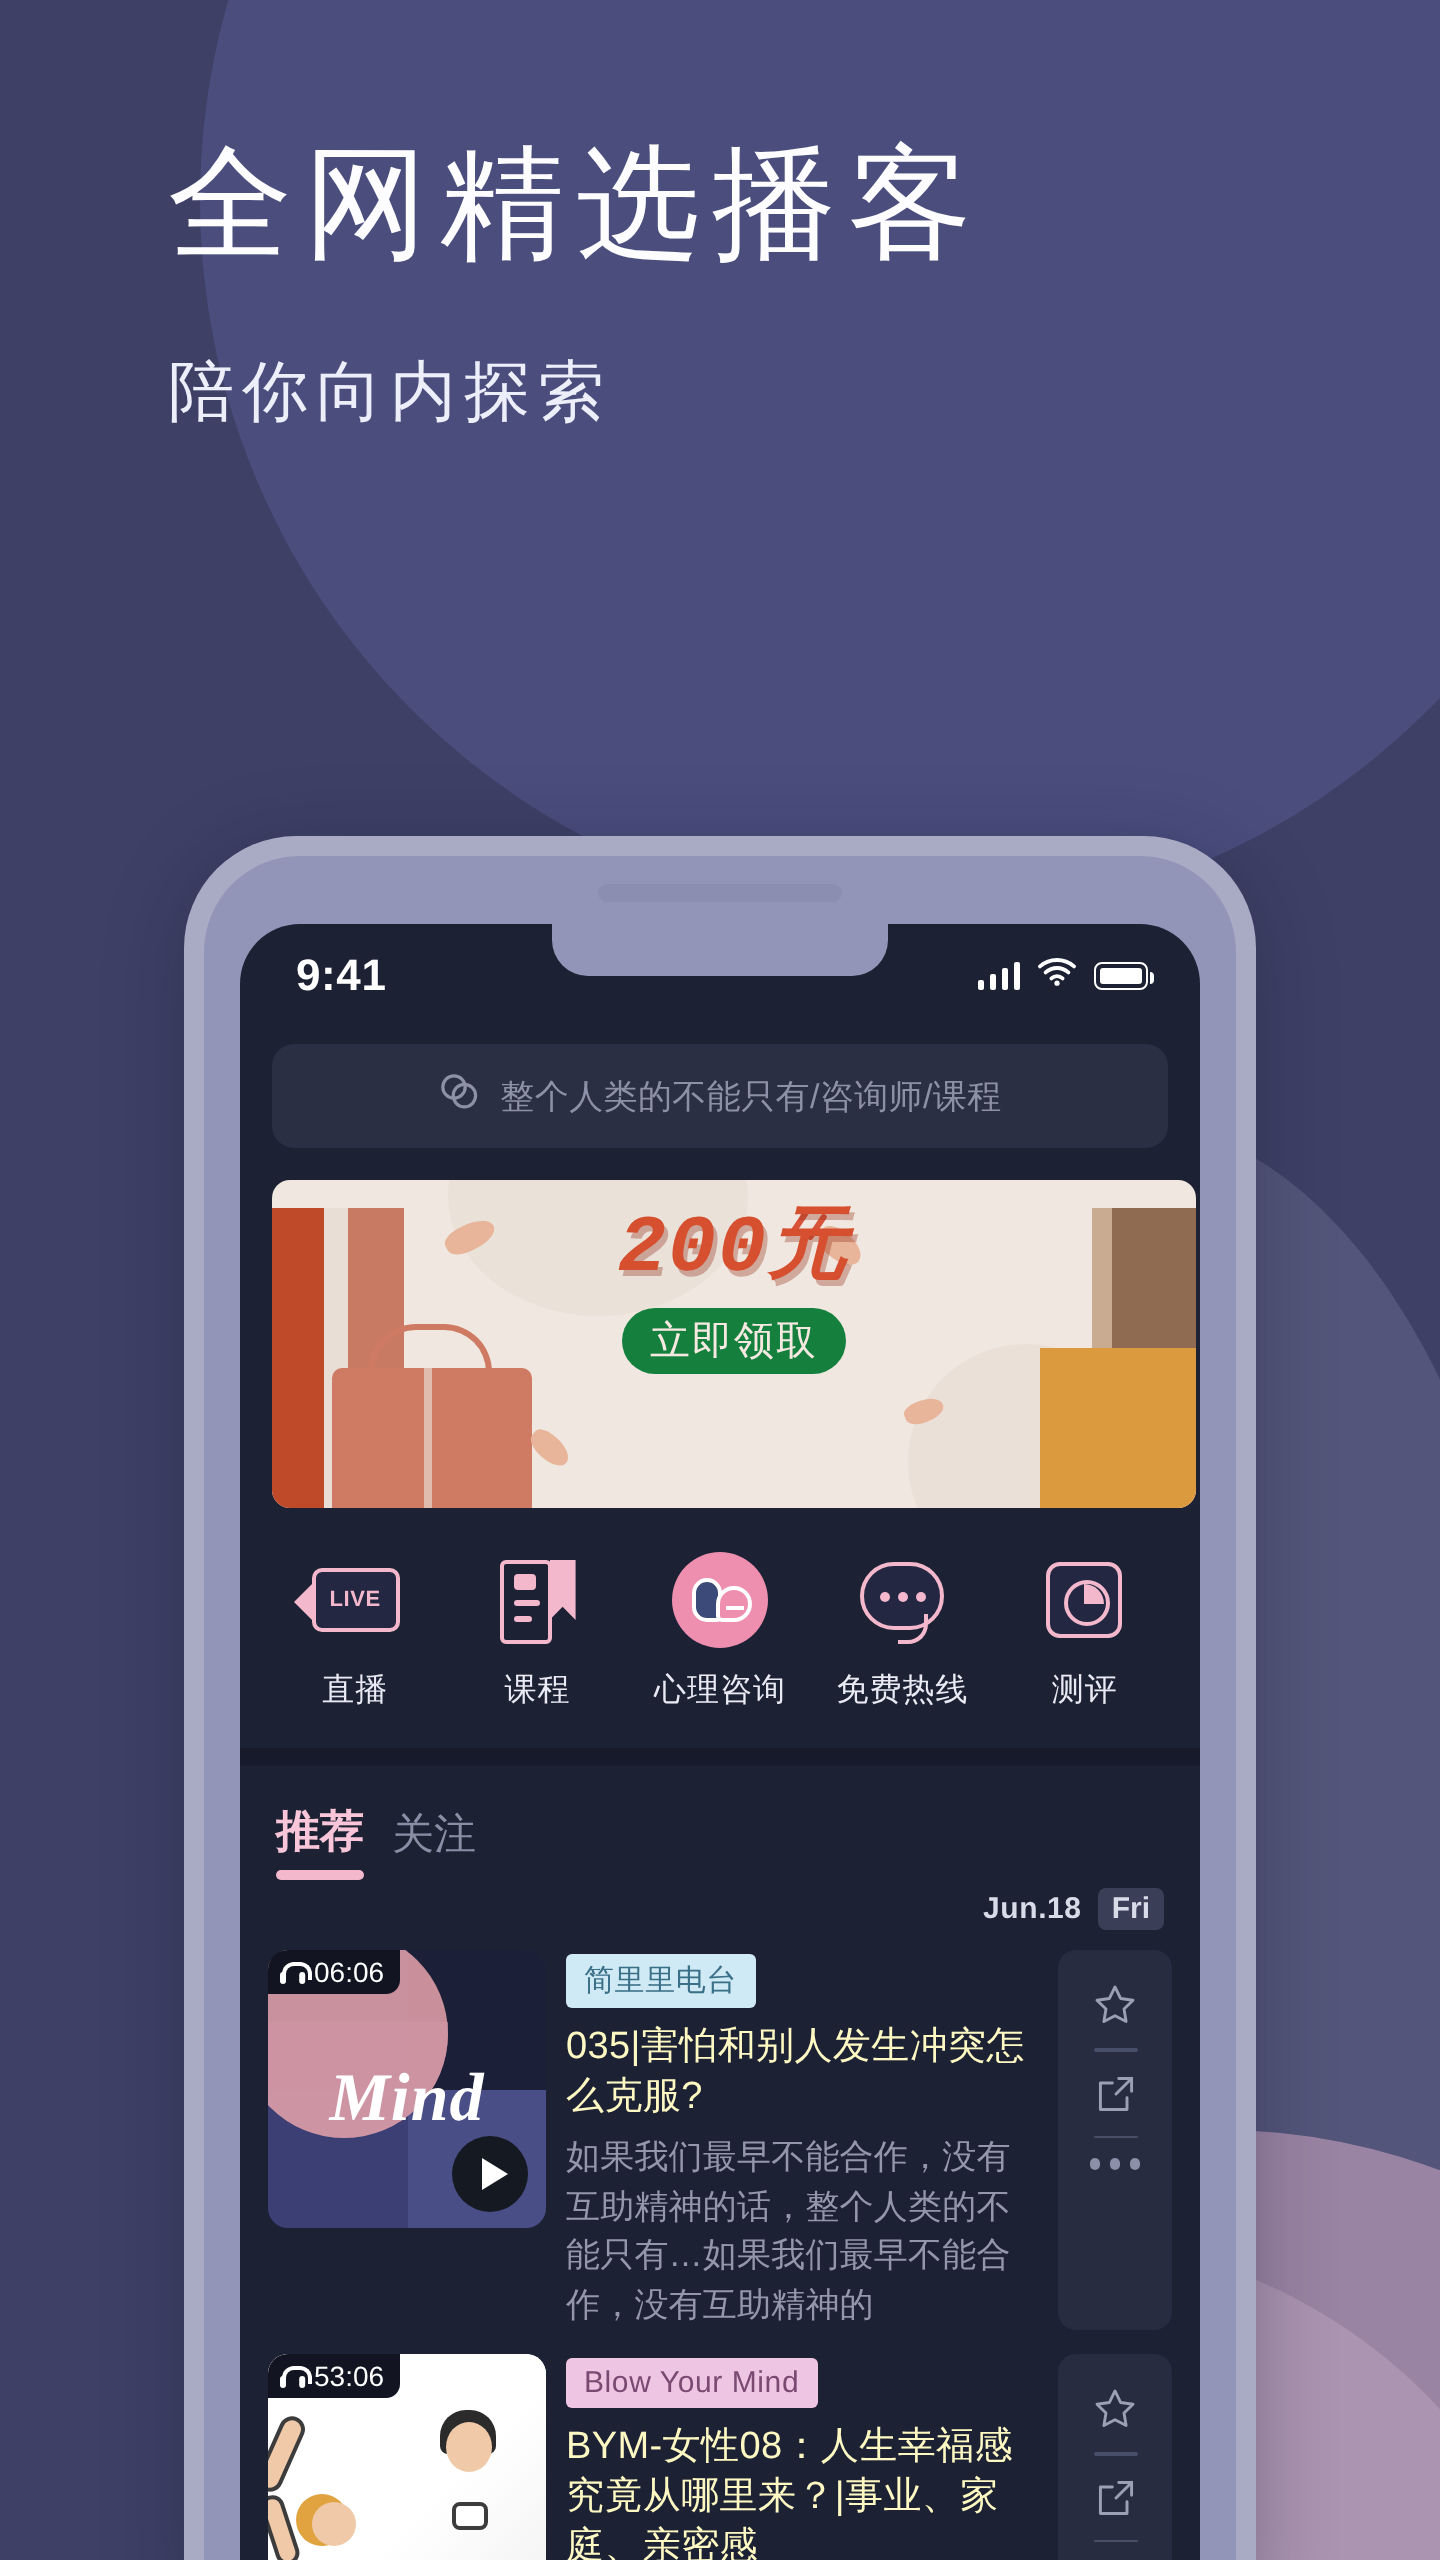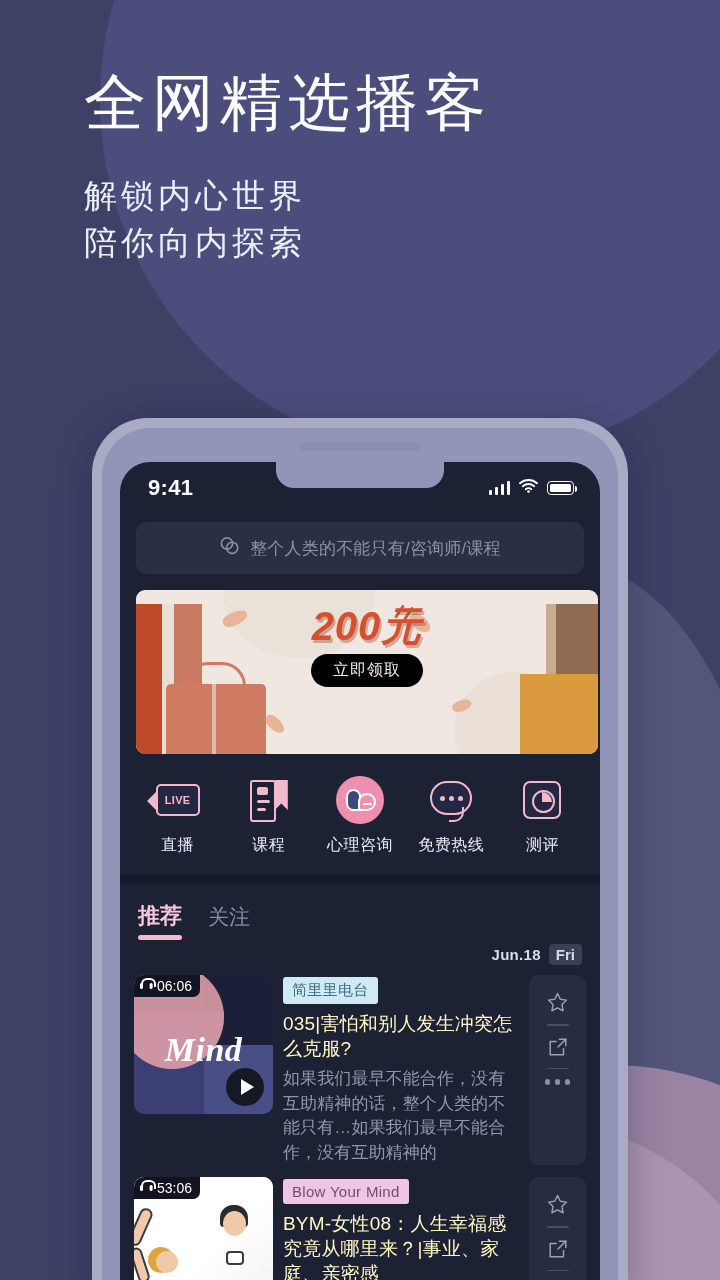--- a/index.html
+++ b/index.html
@@ -106,21 +106,21 @@
 
   
   .searchwrap{padding:8px 16px 0 16px;}
   .searchbar{
     height:52px; background:#2b2f44; border-radius:11px;
     display:flex; align-items:center; justify-content:center; gap:9px;
   }
   .search-ph{color:#8d91a8; font-size:17px; letter-spacing:.2px;}
 
   
-  .bannerwrap{padding:16px 2px 0 16px;}
+  .bannerwrap{padding:16px 2px 0 16px;font-family:Liberation Mono, monospace;}
   .banner{
     height:164px; border-radius:9px; overflow:hidden;
     position:relative; background:#f0e8e0;
   }
   .bn-leftblock{position:absolute; left:0; top:14px; width:26px; height:150px; background:#bf4a2a;}
   .bn-leftblock2{position:absolute; left:26px; top:14px; width:12px; height:150px; background:#e8ded6;}
   .bn-leftblock3{position:absolute; left:38px; top:14px; width:28px; height:150px; background:#c97a62;}
   .bn-gift{
     position:absolute; left:30px; bottom:-10px; width:100px; height:80px;
     background:#cf7b63; border-radius:5px;
@@ -159,22 +159,22 @@
     font-style:italic; text-shadow:2px 3px 0 rgba(150,50,30,.35);
     line-height:1;
   }
   .bn-l2{
     font-size:40px; font-weight:800; color:#d64f2e; letter-spacing:3px;
     font-style:italic; text-shadow:2px 3px 0 rgba(150,50,30,.35);
     line-height:1.1; margin-top:2px;
   }
   .bn-btn{
     margin:8px auto 0; width:112px; height:33px;
-    background:#000000; border-radius:18px; color:#f6e9e2;
-    font-size:16px; display:flex; align-items:center; justify-content:center;
+    background:#15803d; border-radius:18px; color:#f6e9e2;
+    font-size:20px; display:flex; align-items:center; justify-content:center;
     letter-spacing:1px;
   }
 
   
   .qnav{display:flex; padding:22px 12px 18px 12px;}
   .qitem{flex:1; display:flex; flex-direction:column; align-items:center; gap:11px;}
   .qicon{width:48px; height:48px; position:relative;}
   .qlabel{color:#e9eaf3; font-size:16px; letter-spacing:.5px;}
 
   
@@ -247,21 +247,21 @@
   .ico-chat:after{
     content:""; position:absolute; right:6px; bottom:-9px; width:13px; height:13px;
     border:2.4px solid #f4b8cd; border-top:none; border-left:none;
     border-radius:0 0 10px 0;
   }
 
   
   .thickdiv{height:9px; background:#161a2a;}
 
   
-  .tabs{display:flex; align-items:flex-end; gap:26px; padding:18px 18px 0 18px;}
+  .tabs{display:flex; align-items:flex-end; gap:14px; padding:18px 18px 0 18px;}
   .tab{font-size:21px; color:#8a8ea5; padding-bottom:9px; position:relative;}
   .tab.active{color:#f8c6d8; font-weight:700; font-size:22px;}
   .tab.active:after{
     content:""; position:absolute; left:0; right:0; bottom:0; height:5px;
     background:#f4b8cd; border-radius:3px;
   }
   .daterow{display:flex; justify-content:flex-end; align-items:center; gap:8px; padding:4px 18px 10px 0;}
   .datetxt{color:#d8dbe8; font-size:15px; font-weight:700; letter-spacing:.3px;}
   .datechip{
     background:#3a3f57; color:#d8dbe8; font-size:15px; font-weight:700;
@@ -274,21 +274,21 @@
     display:flex; gap:10px; padding-bottom:12px;
   }
   .thumb{
     width:139px; height:139px; border-radius:10px; flex:0 0 139px;
     position:relative; overflow:hidden; background:#222b47;
   }
   .dur{
     position:absolute; left:0; top:0; z-index:4;
     background:#121521; color:#fff; font-size:14px;
     padding:3px 8px 3px 6px; border-radius:0 0 7px 0;
-    display:flex; gap:4px;
+    display:flex; align-items:center; gap:4px;
   }
   .hp{display:inline-block; width:13px; height:11px; position:relative;}
   .hp:before{
     content:""; position:absolute; left:1px; top:0; width:11px; height:7px;
     border:2px solid #fff; border-bottom:none; border-radius:6px 6px 0 0;
   }
   .hp:after{
     content:""; position:absolute; left:0; top:5px; width:3.4px; height:6px;
     background:#fff; border-radius:2px;
     box-shadow:9.6px 0 0 #fff;
@@ -364,21 +364,20 @@
 <div class="bg-root">
   <div class="blob-top"></div>
   <div class="blob-mid"></div>
   <div class="blob-bottom"></div>
   <div class="blob-bottom2"></div>
 </div>
 
 <div class="hero">
   <div class="hero-title">全网精选播客</div>
   <div class="hero-sub">
-    <div>解锁内心世界</div>
     <div>陪你向内探索</div>
   </div>
 </div>
 
 <div class="phone">
   <div class="phone-inner">
     <div class="speaker"></div>
 
     <div class="screen">
       <div class="notch"></div>

